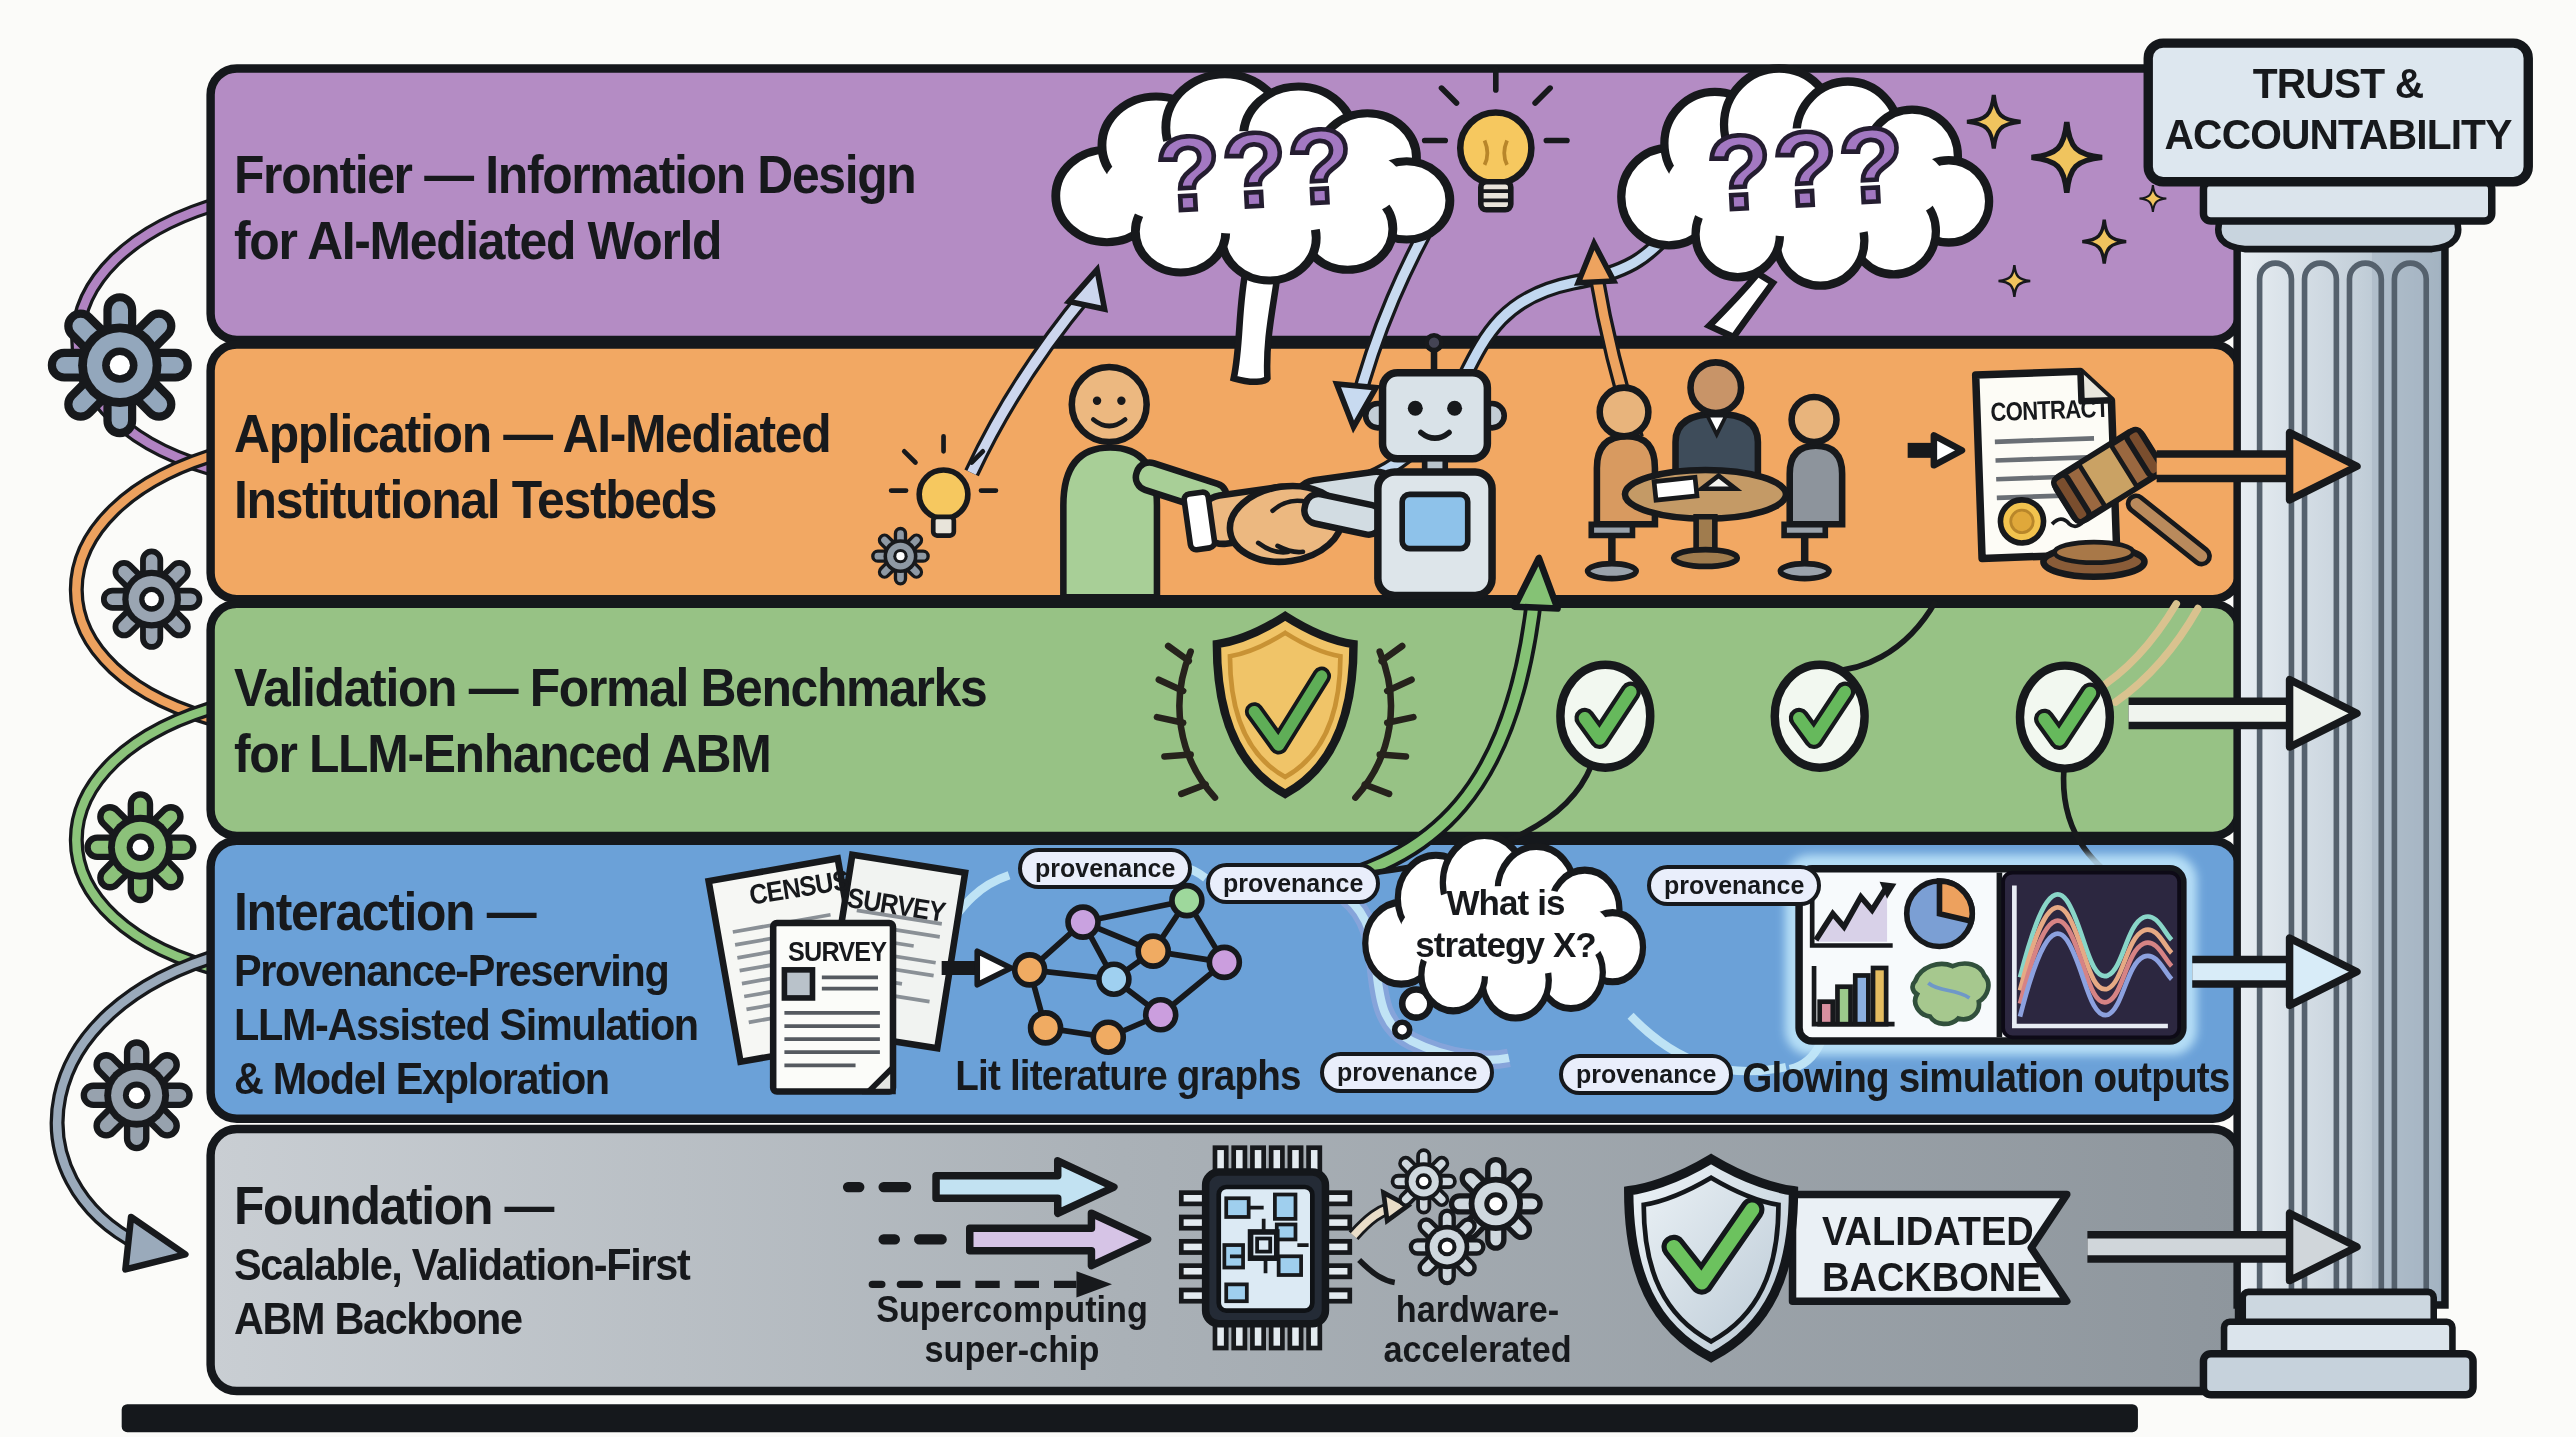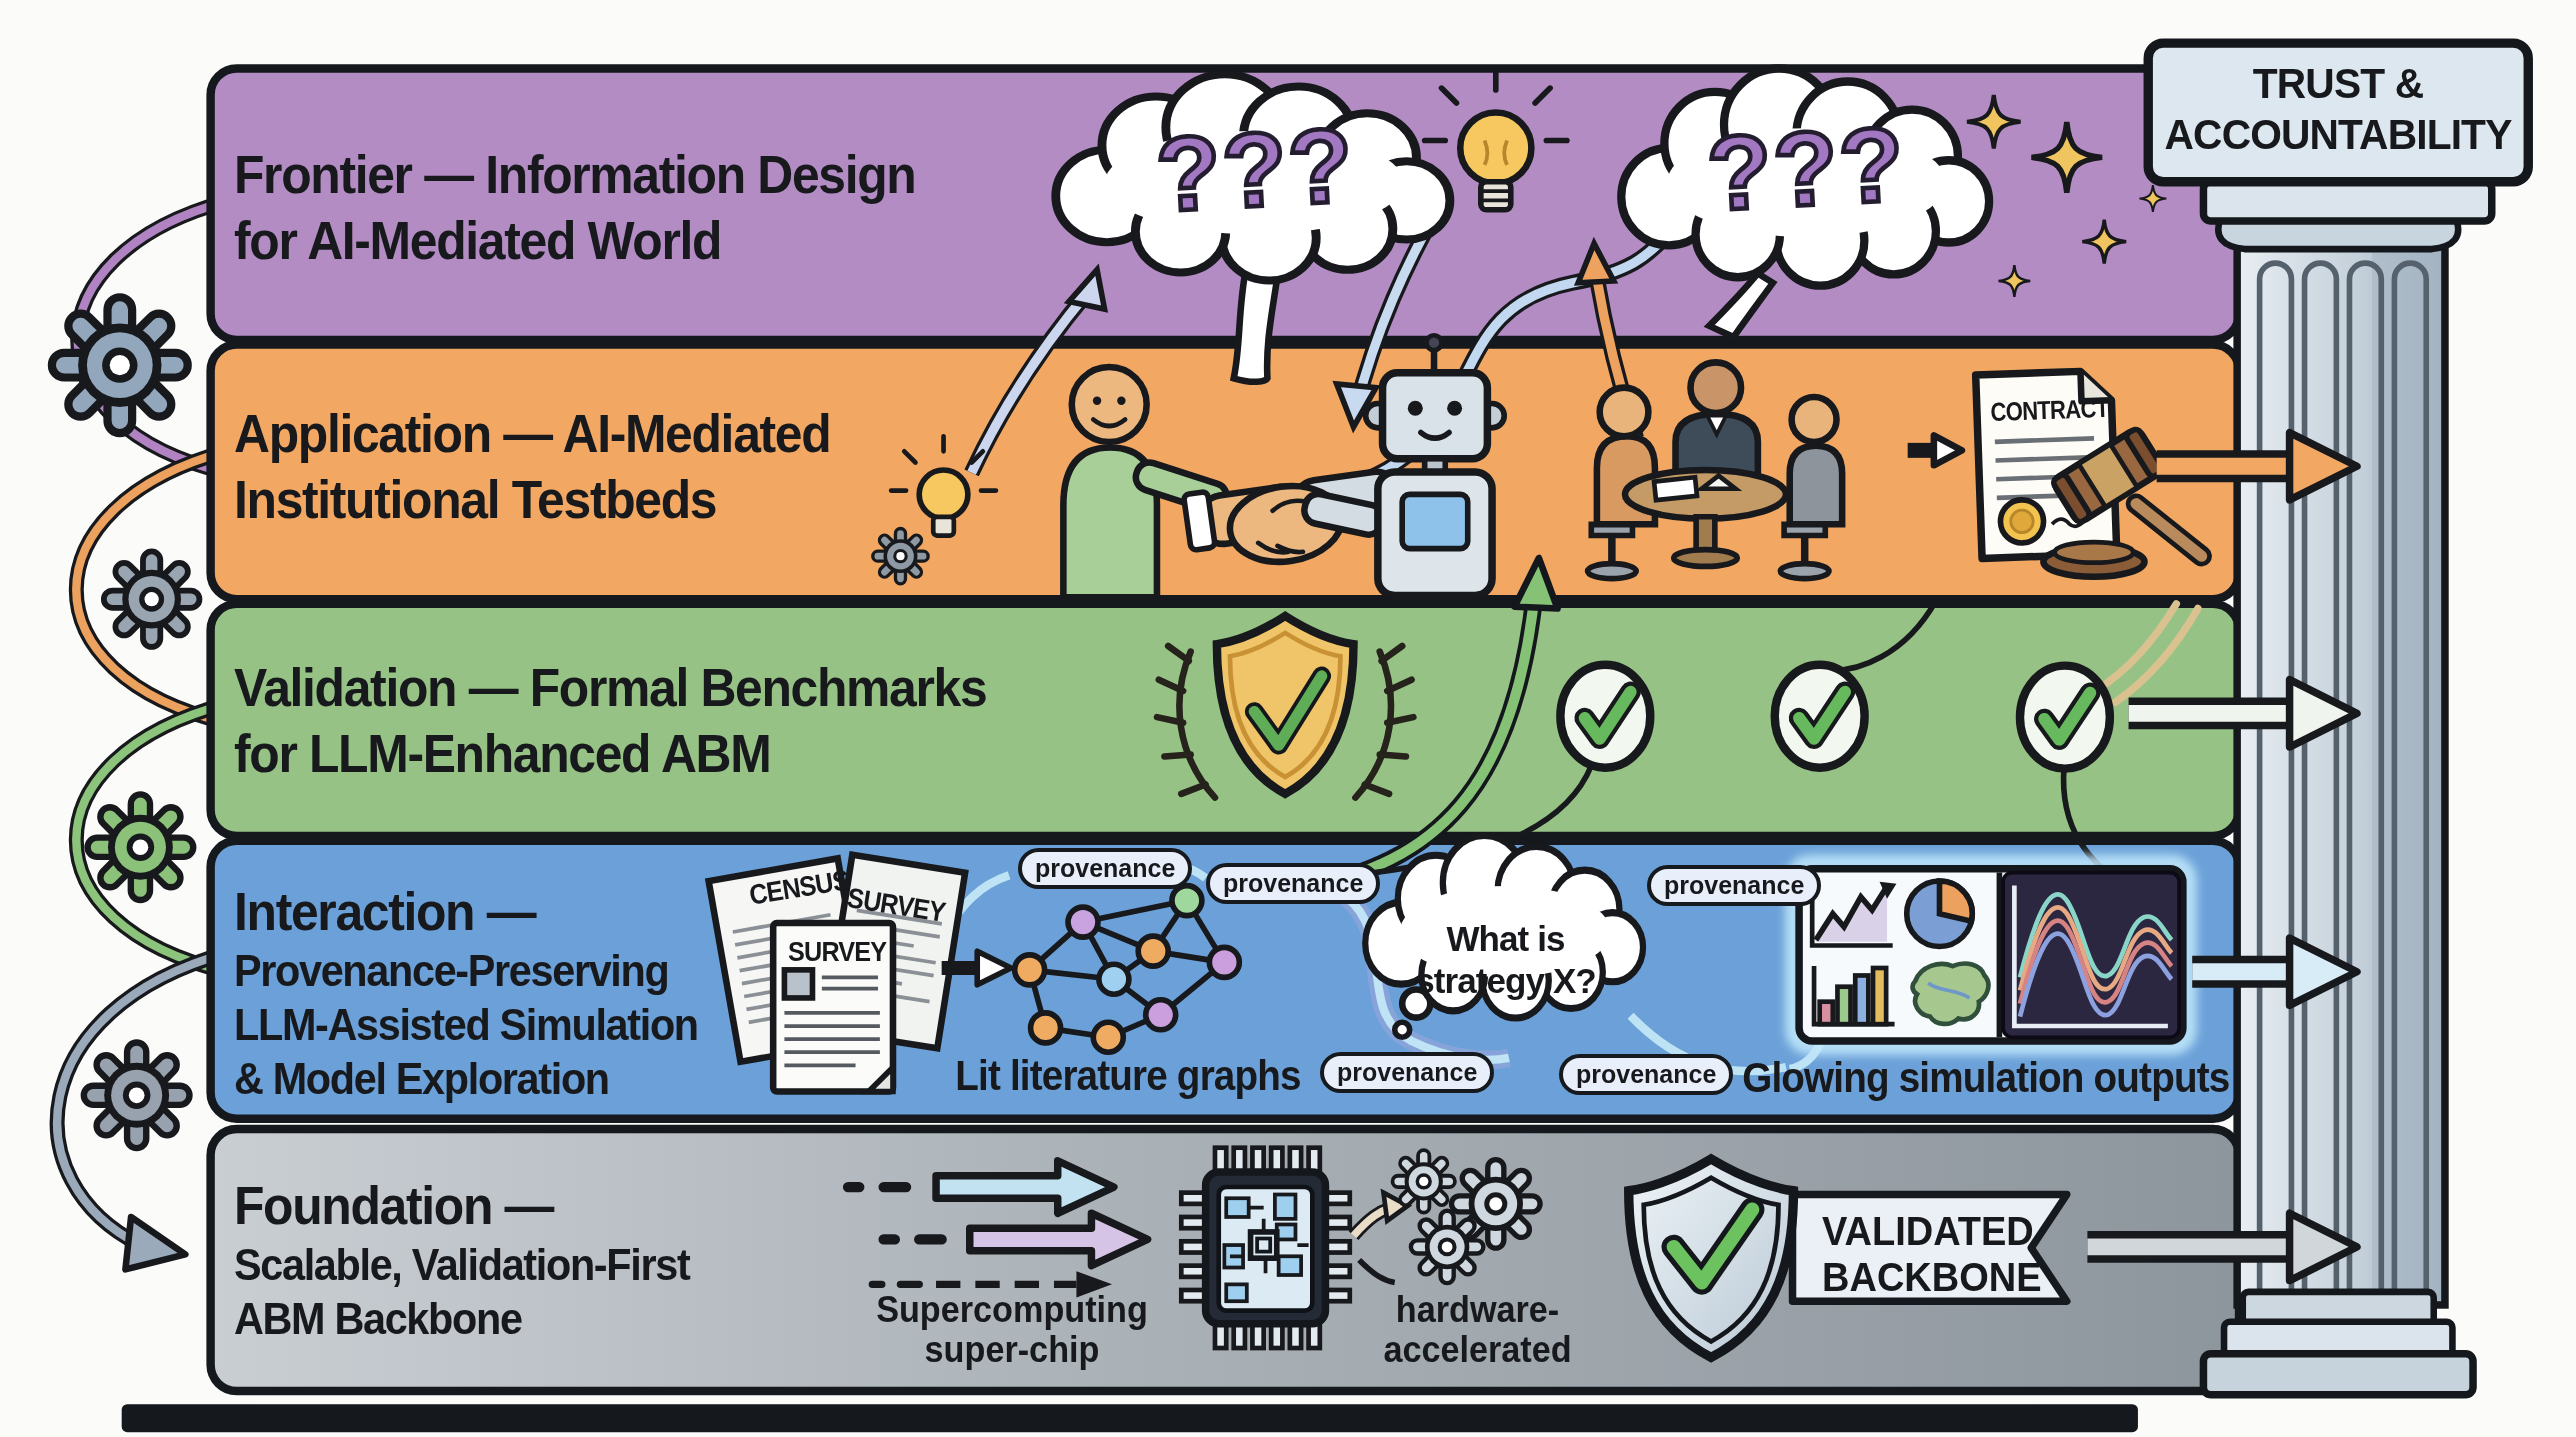--- a/index.html
+++ b/index.html
@@ -5,21 +5,21 @@
   html,body{margin:0;padding:0;background:#ffffff;font-family:"Liberation Sans",sans-serif;}
   .canvas{position:relative;width:2576px;height:1438px;background:#fbfbf9;overflow:hidden;}
   .canvas svg.art{position:absolute;left:0;top:0;}
   .t{position:absolute;font-weight:bold;color:#17191c;white-space:nowrap;}
   .title{font-size:53px;line-height:66px;letter-spacing:-1.4px;transform:scaleX(.94);transform-origin:left top;}
   .big{font-size:53px;line-height:64px;}
   .sub{font-size:44px;line-height:54px;}
   .cap{font-size:42px;letter-spacing:-0.9px;transform:scaleX(.92);transform-origin:center top;text-align:center;font-weight:bold;}
   .pill{position:absolute;font-weight:bold;font-size:25px;color:#17191c;background:#e9eefb;border:4.7px solid #16191d;border-radius:22.5px;padding:1.9px 13px;white-space:nowrap;}
   .qq{font-size:105px;font-weight:800;color:#a378c2;-webkit-text-stroke:4.7px #241d30;letter-spacing:1.9px;text-align:center;transform:rotate(-3deg);}
-  .thought{font-size:35px;line-height:42px;text-align:center;letter-spacing:-0.9px;margin-top:36px;}
+  .thought{font-size:35px;line-height:42px;text-align:center;letter-spacing:-0.9px;}
   .signT{font-size:42px;line-height:51px;letter-spacing:-0.9px;text-align:center;transform:scaleX(.97);transform-origin:center top;}
   .docT{font-size:28px;transform-origin:left top;letter-spacing:-0.9px;}
   .badge{font-size:40px;line-height:46px;letter-spacing:0;transform:scaleX(.95);transform-origin:left top;}
   .mini{font-size:36px;line-height:40px;text-align:center;transform:scaleX(.95);transform-origin:center top;}
 </style>
 </head>
 <body>
 
 <div class="canvas">
 

